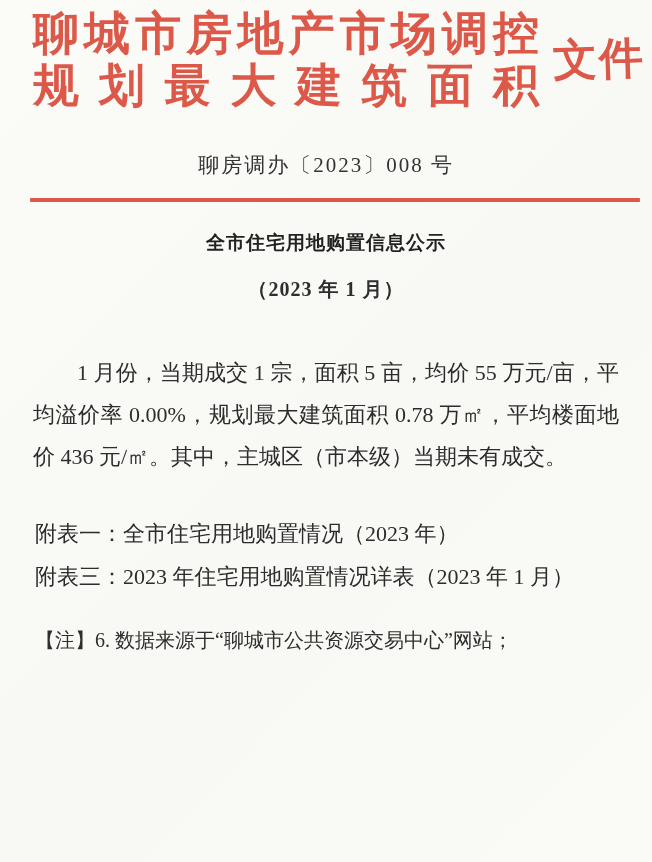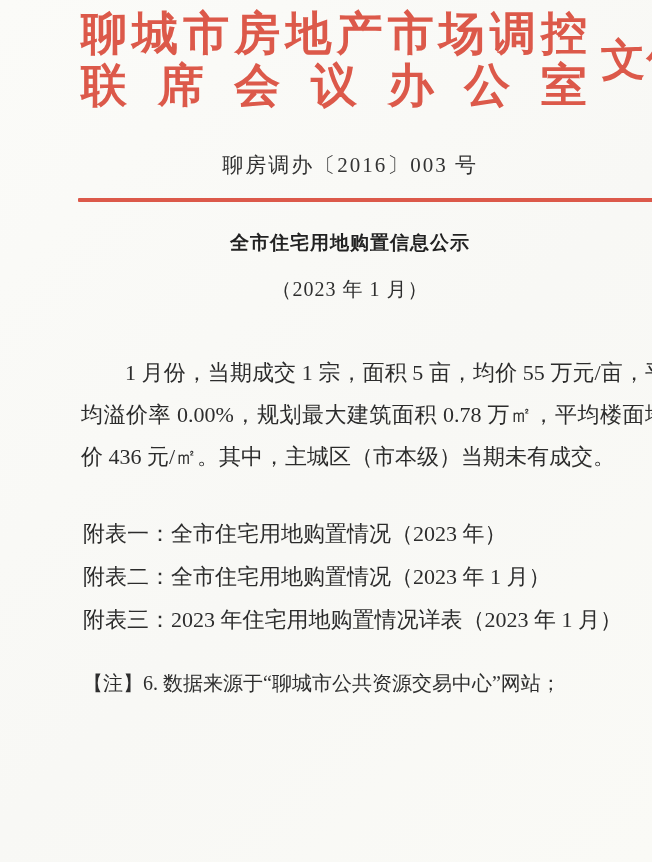--- a/index.html
+++ b/index.html
@@ -6,21 +6,20 @@
   html, body { background: #e8e8e6; }
   .page {
     position: relative;
     width: 652px;
     height: 862px;
     margin: 0 auto;
     background: linear-gradient(135deg, #fbfbf8 0%, #f8f8f5 55%, #fafaf6 100%);
     overflow: hidden;
     font-family: "Liberation Serif", "DejaVu Serif", serif;
     color: #2b2b2b;
-    padding-left: 48px;
   }
 
   
   .red-header {
     display: flex;
     align-items: center;
     margin: 8px 0 0 33px;
     width: 612px;
   }
   .org-name { width: 512px; }
@@ -73,20 +72,21 @@
     color: #222;
     letter-spacing: 1px;
   }
   .subtitle {
     margin-top: 14px;
     text-align: center;
     font-size: 20px;
     line-height: 26px;
     letter-spacing: 1px;
     color: #2e2e2e;
+    font-weight: bold;
   }
 
   
   .body-text {
     margin: 50px 33px 0 33px;
     width: 586px;
   }
   .body-text p {
     font-size: 22px;
     line-height: 42px;
@@ -117,39 +117,38 @@
   .note-label { letter-spacing: 0; }
 </style>
 </head>
 <body>
 
 <div class="page">
 
   <header class="red-header">
     <div class="org-name">
       <div class="org-line">聊城市房地产市场调控</div>
-      <div class="org-line">联席会议办公室</div>
+      <div class="org-line">规划最大建筑面积</div>
     </div>
     <div class="doc-type">文件</div>
   </header>
 
-  <div class="doc-number">聊房调办〔2016〕003 号</div>
+  <div class="doc-number">聊房调办〔2023〕008 号</div>
 
   <div class="red-rule"></div>
 
   <h1 class="title">全市住宅用地购置信息公示</h1>
   <div class="subtitle">（2023 年 1 月）</div>
 
   <section class="body-text">
     <p>1 月份，当期成交 1 宗，面积 5 亩，均价 55 万元/亩，平均溢价率 0.00%，规划最大建筑面积 0.78 万㎡，平均楼面地价 436 元/㎡。其中，主城区（市本级）当期未有成交。</p>
   </section>
 
   <section class="attachments">
     <div class="attachment-line">附表一：全市住宅用地购置情况（2023 年）</div>
-    <div class="attachment-line">附表二：全市住宅用地购置情况（2023 年 1 月）</div>
     <div class="attachment-line">附表三：2023 年住宅用地购置情况详表（2023 年 1 月）</div>
   </section>
 
   <section class="notes">
     <div class="note-row first">
       <span class="note-label">【注】</span><span>6. 数据来源于“聊城市公共资源交易中心”网站；</span>
     </div>
 
   </section>
 

